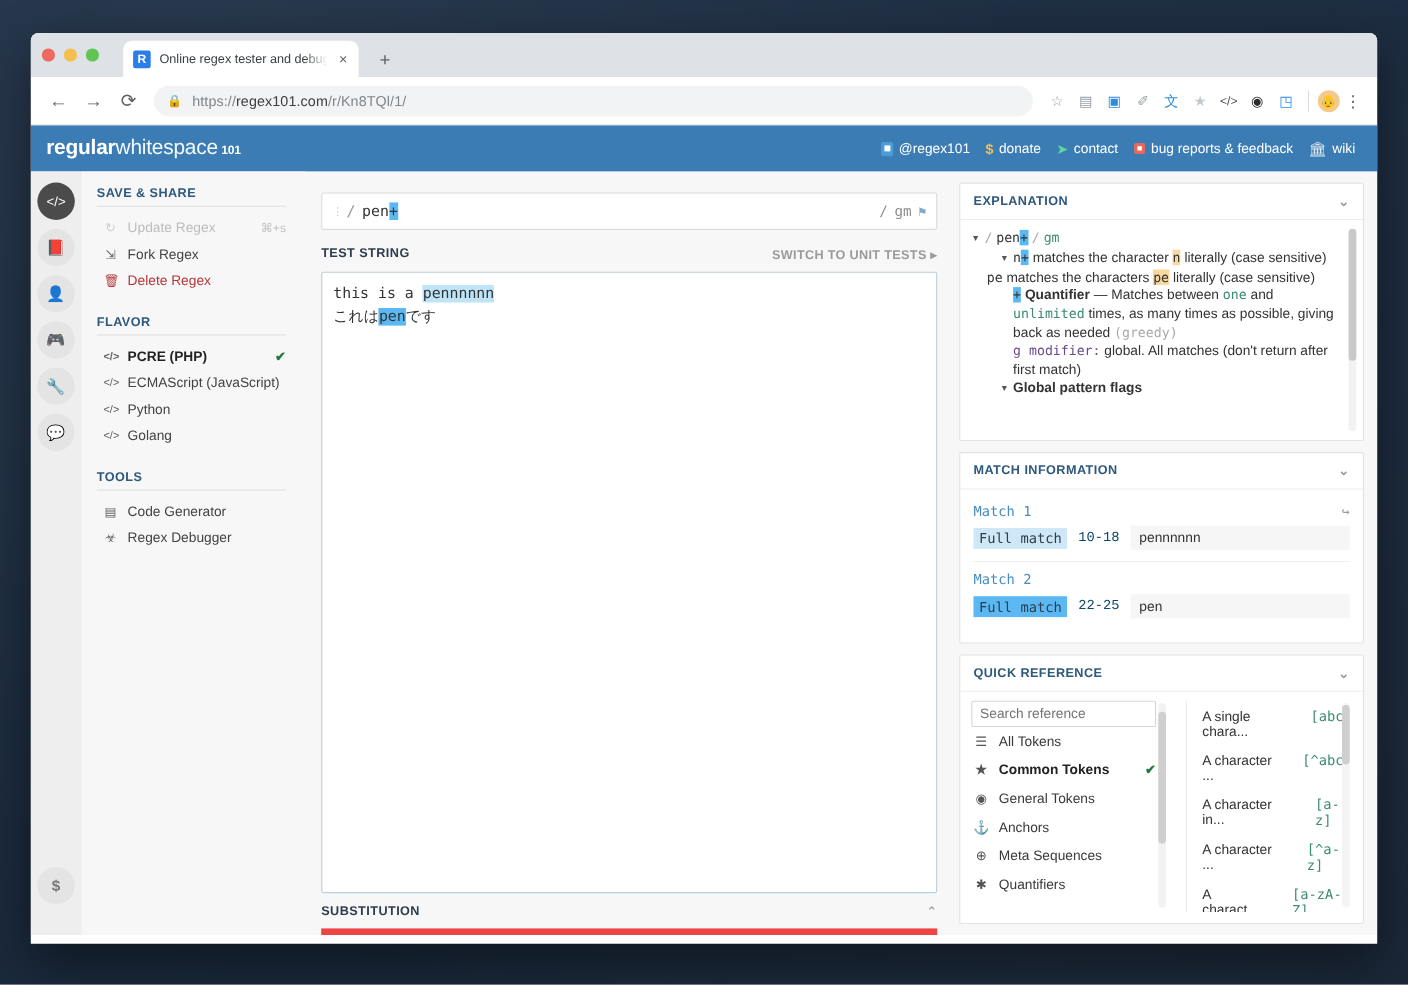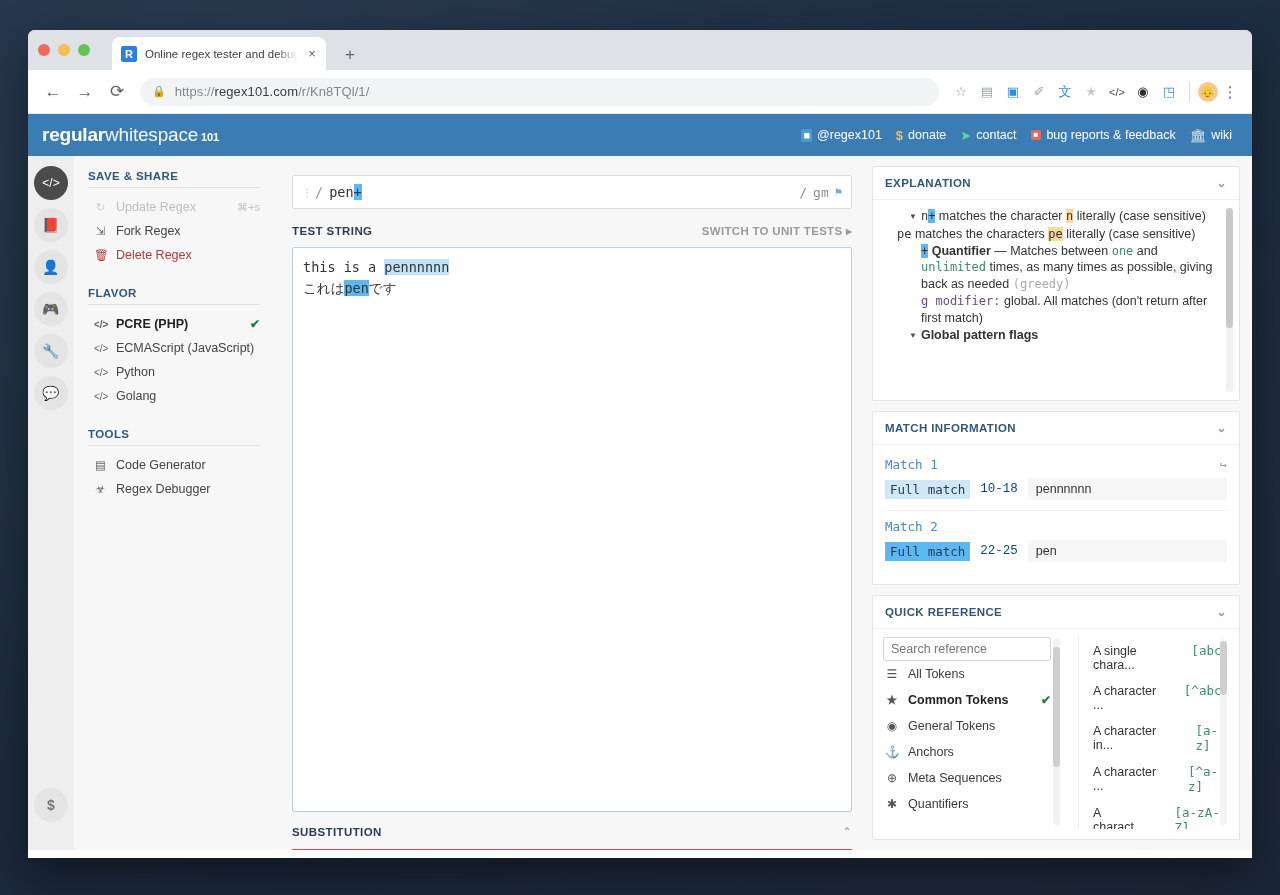--- a/index.html
+++ b/index.html
@@ -149,21 +149,21 @@
 
   .tsbar{display:flex;align-items:center;justify-content:space-between;margin-top:12px;height:20px;}
   .unit{font-size:11.5px;font-weight:bold;color:#9a9a9a;letter-spacing:.3px;cursor:pointer;}
   .testbox{
     margin-top:6px;flex:1;background:#fff;border:1px solid #b9cfe0;border-radius:2px;
     padding:9px 10px;font-family:"DejaVu Sans Mono", monospace;font-size:13.5px;
     line-height:21px;color:#333;overflow:hidden;
   }
   .subbar{
     height:36px;display:flex;align-items:center;justify-content:space-between;
-    border-bottom:1px solid #ef4444;margin-top:2px;text-align:right;
+    border-bottom:6px solid #ef4444;margin-top:2px;text-align:right;
   }
   .chev{color:#9a9a9a;font-size:12px;cursor:pointer;}
 
   
   .right{width:390px;flex:0 0 390px;padding:10px 12px 0 10px;display:flex;flex-direction:column;gap:0;}
   .card{background:#fff;border:1px solid #e3e3e3;border-radius:2px;margin-bottom:10px;}
   .cardhead{
     display:flex;align-items:center;justify-content:space-between;
     padding:9px 12px;font-size:11.5px;font-weight:bold;color:#2e587c;letter-spacing:.4px;
     border-bottom:1px solid #eee;
@@ -367,20 +367,26 @@
     </div>
 
     <div class="right">
 
       <div class="card">
         <div class="cardhead">
           <span>EXPLANATION</span>
           <span class="chev">⌄</span>
         </div>
         <div class="expl">
+          <div class="row">
+            <span class="tri">▼</span><span class="mono grey">/</span>
+            <span class="mono">pen</span><span class="mono hl-blue">+</span>
+            <span class="mono grey">/</span>
+            <span class="mono green">gm</span>
+          </div>
           <div class="row ind2">
             <span class="tri">▼</span><span class="mono">n</span><span class="mono hl-blue">+</span><span> matches the character </span><span class="hl-orange mono">n</span><span> literally (case sensitive)</span>
           </div>
           <div class="row ind1">
             <span class="mono">pe</span><span> matches the characters </span><span class="hl-orange mono">pe</span><span> literally (case sensitive)</span>
           </div>
           <div class="row ind3">
             <span class="mono hl-blue">+</span> <b>Quantifier</b><span> — Matches between </span><span class="mono green">one</span><span> and </span><span class="mono green">unlimited</span><span> times, as many times as possible, giving back as needed </span><span class="mono grey">(greedy)</span>
           </div>
           <div class="row ind3">

